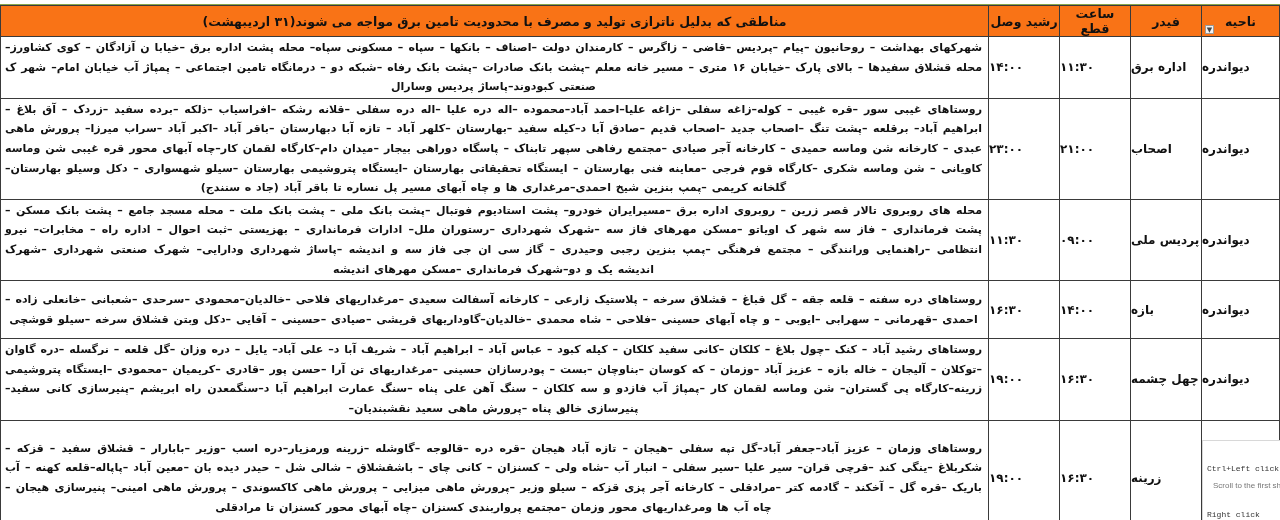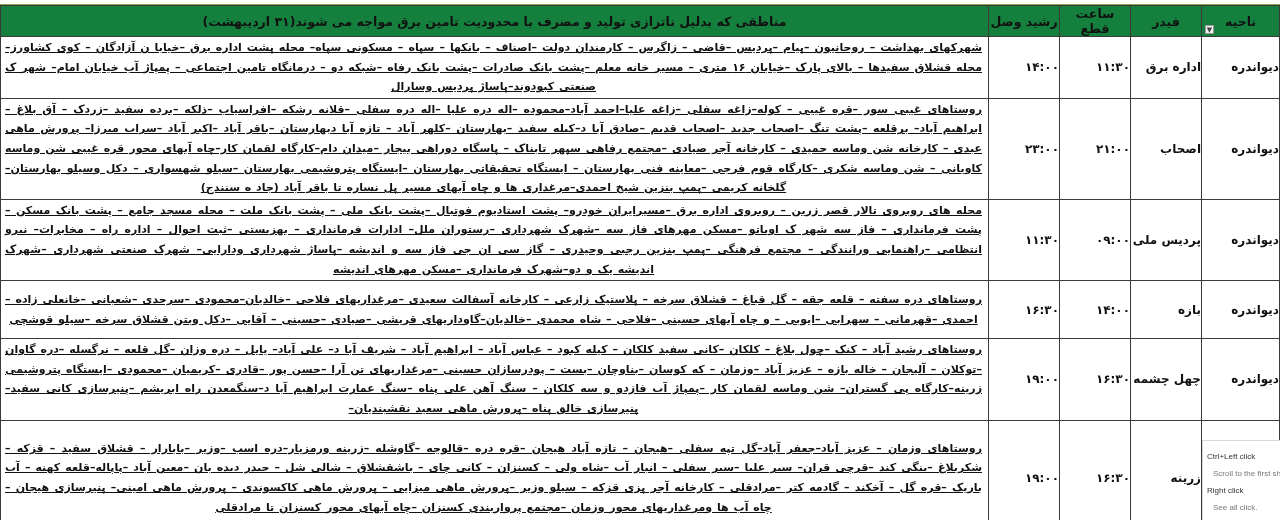--- a/index.html
+++ b/index.html
@@ -11,49 +11,48 @@
       width: 1280px; border-collapse: collapse; table-layout: fixed;
       direction: rtl;
     }
     table.sheet td, table.sheet th {
       border: 1px solid #3a3a3a;
       font-weight: bold;
       color: #111;
       vertical-align: middle;
     }
     table.sheet th {
-      background: #15803d;
+      background: #f97316;
       height: 26px;
       font-size: 12.5px;
       text-align: center;
       position: relative;
     }
     th.col-desc { font-size: 12.5px; }
-    td.c-area, td.c-feeder, td.c-time { text-align: right; font-size: 12px; }
+    td.c-area, td.c-feeder, td.c-time { text-align: left; font-size: 12px; }
     td.c-desc {
       font-size: 11px;
       line-height: 19.6px;
       text-align: justify;
       text-align-last: center;
       padding: 1px 6px 1px 4px;
       word-spacing: 1px;
-      text-decoration: underline;
     }
     .filter-btn {
       position: absolute; left: 3px; bottom: 2px;
       width: 9px; height: 9px; border: 1px solid #9a9a9a; background: #f3f3f3;
       font-size: 7px; line-height: 8px; text-align: center; color: #444; font-weight: normal;
     }
     .tooltip {
       position: absolute; left: 1202px; top: 440px; width: 78px; height: 80px;
       background: #ffffff; border-left: 1px solid #d8d8d8; border-top: 1px solid #d8d8d8;
       font-family: "Liberation Sans", sans-serif; font-size: 8px; color: #555;
       padding: 3px 0 0 4px; direction: ltr; overflow: hidden; white-space: nowrap;
     }
-    .tooltip .tt-key { color: #333; margin-top: 8px; }
+    .tooltip .tt-key { color: #333; margin-top: 20px; font-family: Liberation Mono, monospace; }
     .tooltip .tt-desc { color: #777; padding-left: 6px; margin-top: 8px; margin-bottom: 8px; }
   </style>
 </head>
 <body>
 
 <div class="topline"></div>
 
 <table class="sheet">
   <colgroup>
     <col style="width:78px">

